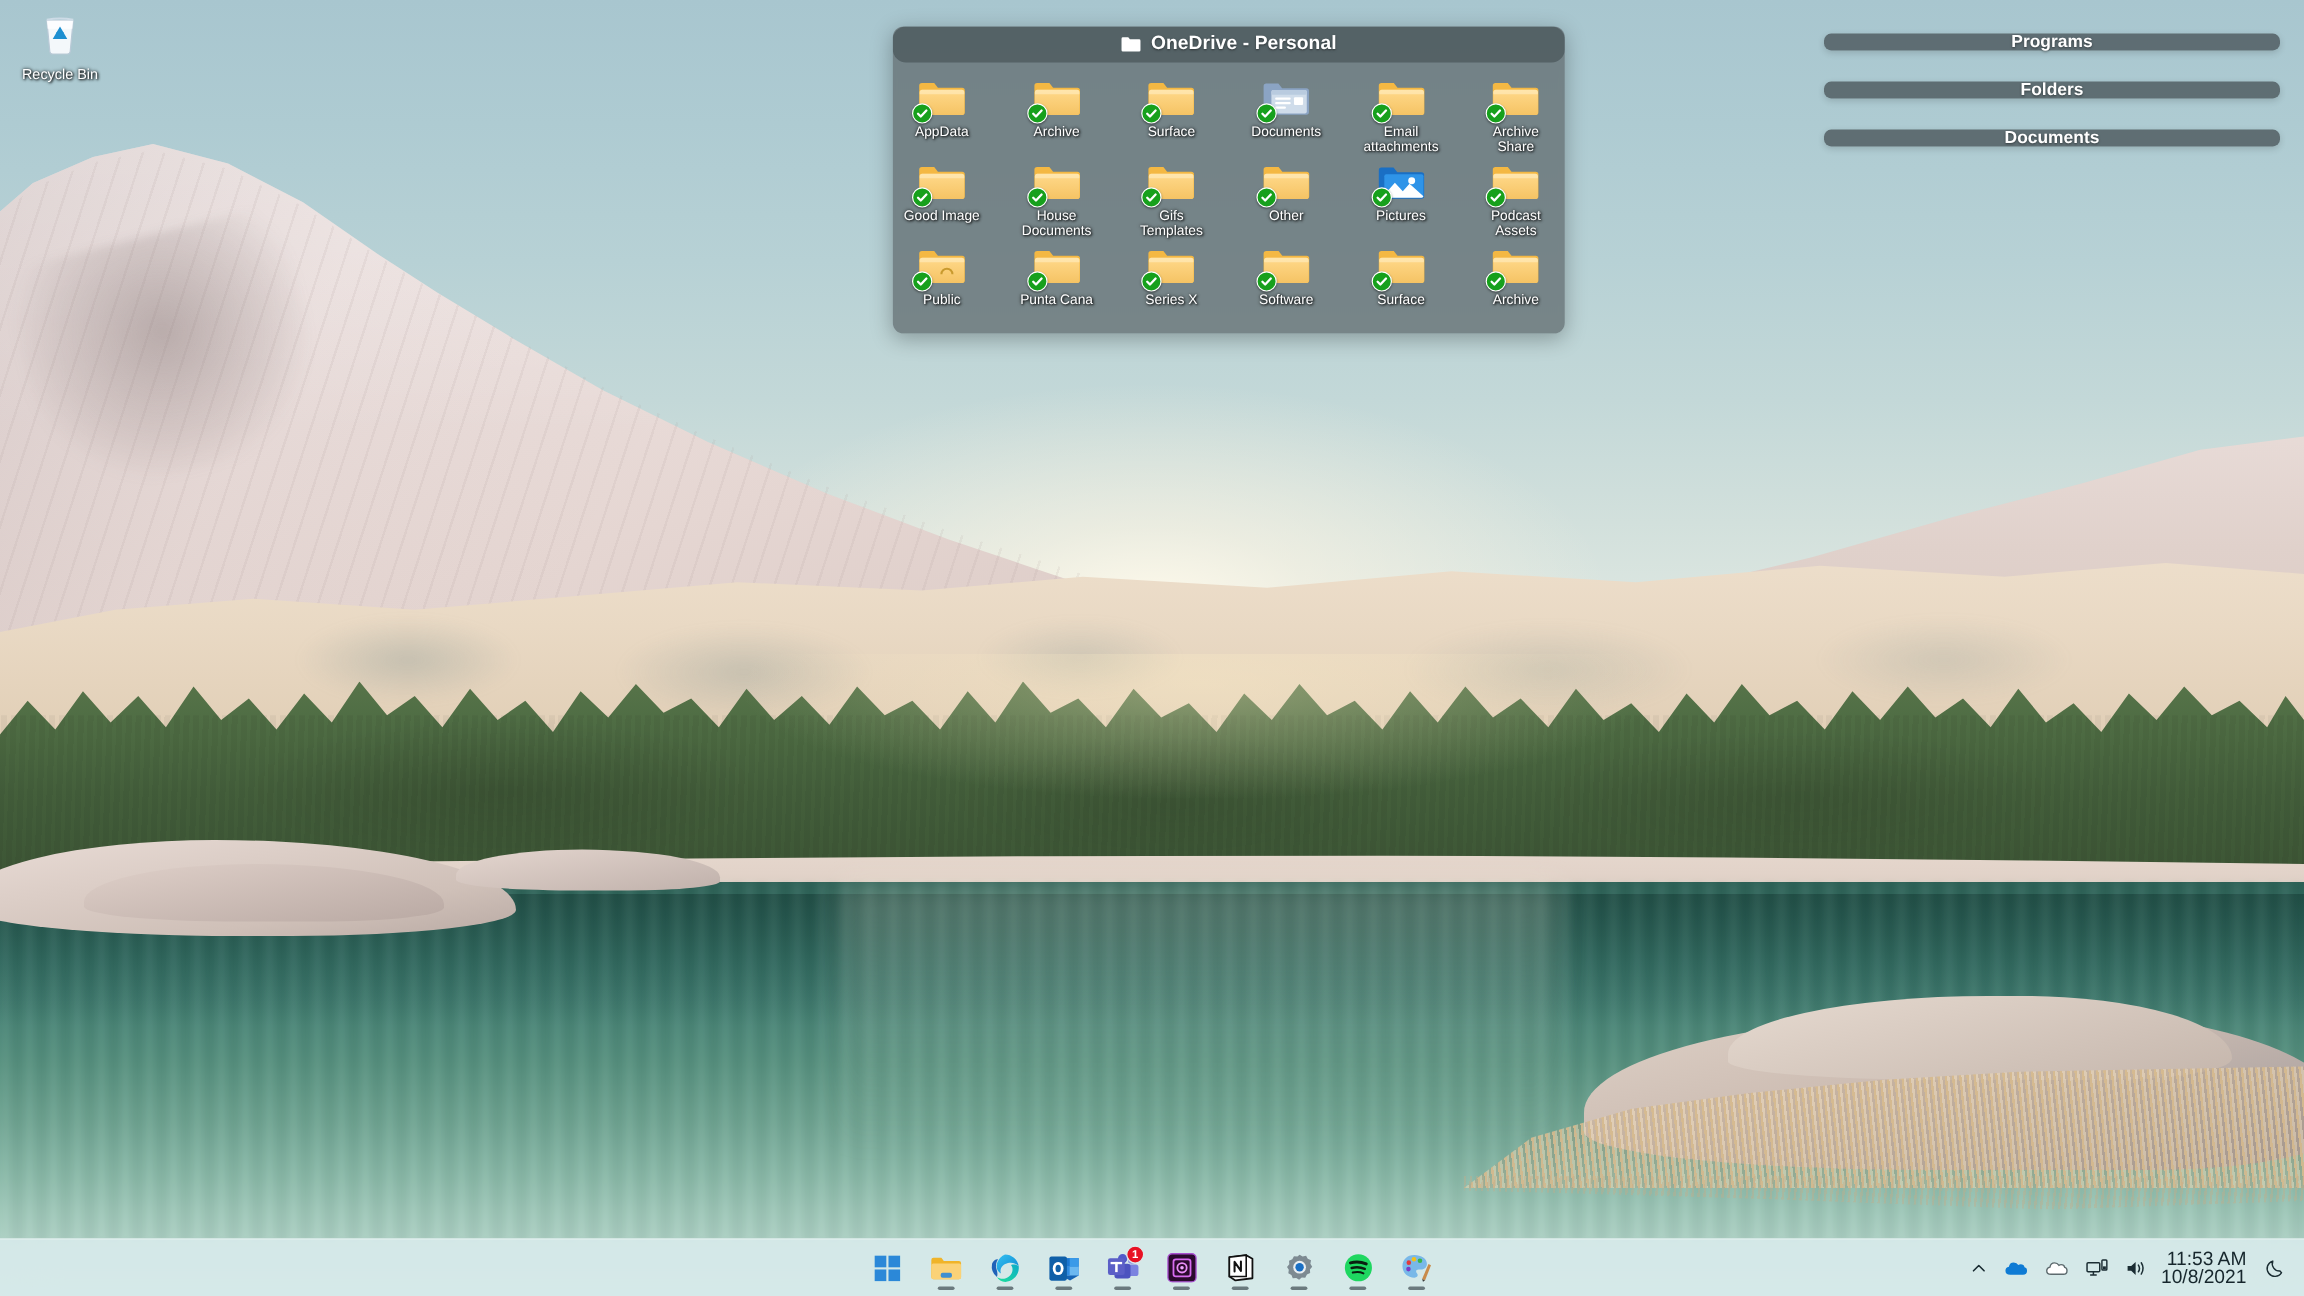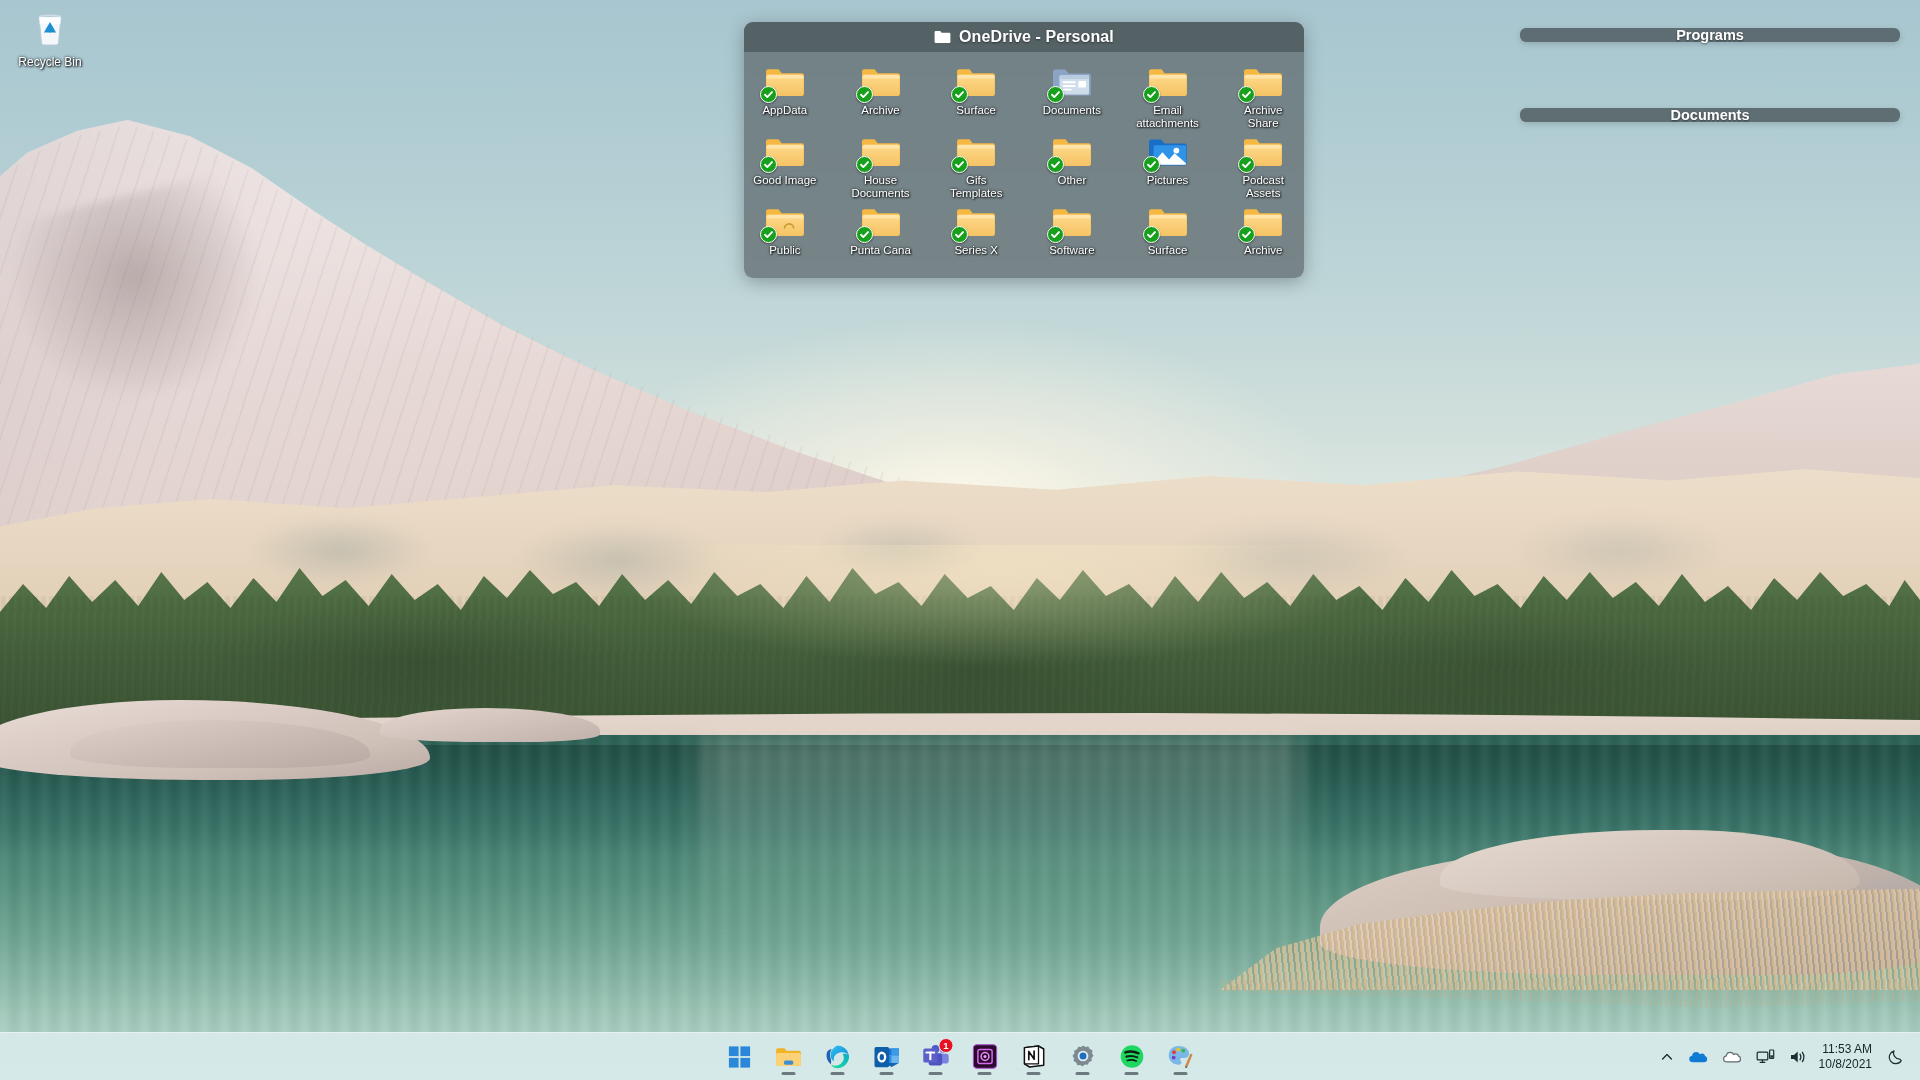--- a/index.html
+++ b/index.html
@@ -222,20 +222,21 @@
     overflow:hidden;
     backdrop-filter:blur(2px);
   }
   .fence-title {
     height:30px; line-height:30px;
     background:rgba(75,88,93,.78);
     color:#fff; font-size:16px; font-weight:bold; text-align:center;
     display:flex; align-items:center; justify-content:center; gap:8px;
     text-shadow:0 1px 2px rgba(0,0,0,.5);
     letter-spacing:.1px;
+    border-radius:11px;
   }
   .fence-body {
     padding:10px 8px 14px 8px;
     display:flex; flex-direction:column; gap:2px;
   }
   .fence-row { display:flex;gap:30px; }
   .fitem {
     width:91px; min-height:62px; text-align:center;
     display:flex; flex-direction:column; align-items:center;
     cursor:default; user-select:none;
@@ -300,21 +301,21 @@
     position:absolute; right:0; height:48px;
     display:flex; align-items:center; gap:0px; padding-right:8px;
   }
   .tray-btn {
     height:40px; display:flex; align-items:center; justify-content:center;
     padding:0 7px; border-radius:4px; cursor:default; color:#22333a;
   }
   .clock {
     display:flex; flex-direction:column; align-items:flex-end;
     justify-content:center; height:40px; padding:0 9px 0 4px;
-    font-size:12px; color:#16262c; line-height:15px; cursor:default;
+    font-size:16px; color:#16262c; line-height:15px; cursor:default;
   }
 </style>
 </head>
 <body>
 
 <div id="desktop">
 
   <div class="wall">
     <div class="sky"></div>
     <div class="mtn-left"></div>
@@ -707,20 +708,23 @@
   </span></span>
             <span class="cap">Archive</span>
           </div>
         </div>
       </div>
   </div>
 
   <div class="fbtn" style="top:28px;">
     <span>Programs</span>
   </div>
+  <div class="fbtn" style="top:68px;">
+    <span>Folders</span>
+  </div>
   <div class="fbtn" style="top:108px;">
     <span>Documents</span>
   </div>
 
   <div class="taskbar">
 
     <div class="tb-center" id="tb-center">
         <div class="tb-item">
           <svg width="24" height="24" viewBox="0 0 24 24">
       <rect x="1.4" y="1.4" width="9.7" height="9.7" fill="#2b88d8"></rect>

